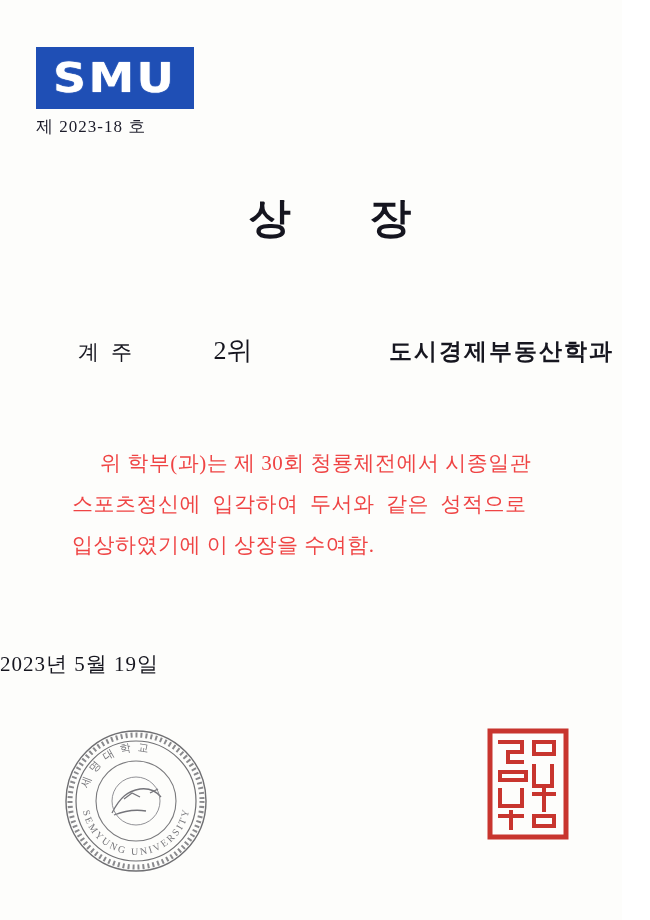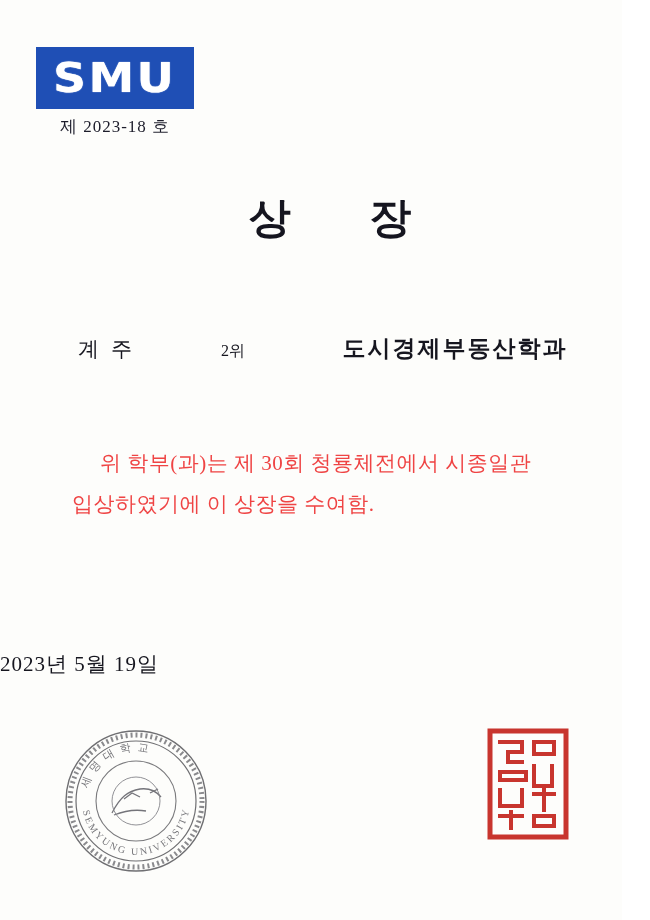--- a/index.html
+++ b/index.html
@@ -54,21 +54,20 @@
     position: absolute;
     left: 5px;
     top: 5px;
     width: 148px;
     height: 52px;
     border: 1px solid rgba(255,255,255,0.0);
   }
 
   .doc-number {
     margin-top: 6px;
-    text-align: center;
     font-size: 17px;
     letter-spacing: 1px;
     color: #1d1d2b;
     font-family: "Liberation Serif", serif;
     width: 158px;
   }
 
   
   .title {
     position: absolute;
@@ -99,25 +98,25 @@
   .award-event {
     width: 130px;
     text-align: center;
     letter-spacing: 12px;
     text-indent: 12px;
     margin-left: 40px;
   }
   .award-rank {
     width: 110px;
     text-align: center;
-    font-size: 16px;
+    font-size: 26px;
   }
   .award-dept {
     flex: 1;
-    text-align: center;
+    text-align: right;
     font-size: 23px;
     font-weight: 700;
     letter-spacing: 2px;
     padding-right: 36px;
   }
 
   
   .body-text {
     position: absolute;
     top: 443px;
@@ -195,20 +194,21 @@
   <div class="title">상  장</div>
 
   <div class="award-line">
     <span class="award-event">계주</span>
     <span class="award-rank">2위</span>
     <span class="award-dept">도시경제부동산학과</span>
   </div>
 
   <div class="body-text">
     <span class="line first">위 학부(과)는 제 30회 청룡체전에서 시종일관</span>
+    <span class="line">스포츠정신에  입각하여  두서와  같은  성적으로</span>
     <span class="line">입상하였기에 이 상장을 수여함.</span>
   </div>
 
   <div class="date">2023년  5월  19일</div>
 
 
   <div class="seal">
     <svg width="148" height="148" viewBox="0 0 148 148">
       <defs>
         <path id="outerArc" d="M74,138 m-60,0 a60,60 0 1,1 120,0 a60,60 0 1,1 -120,0"></path>

